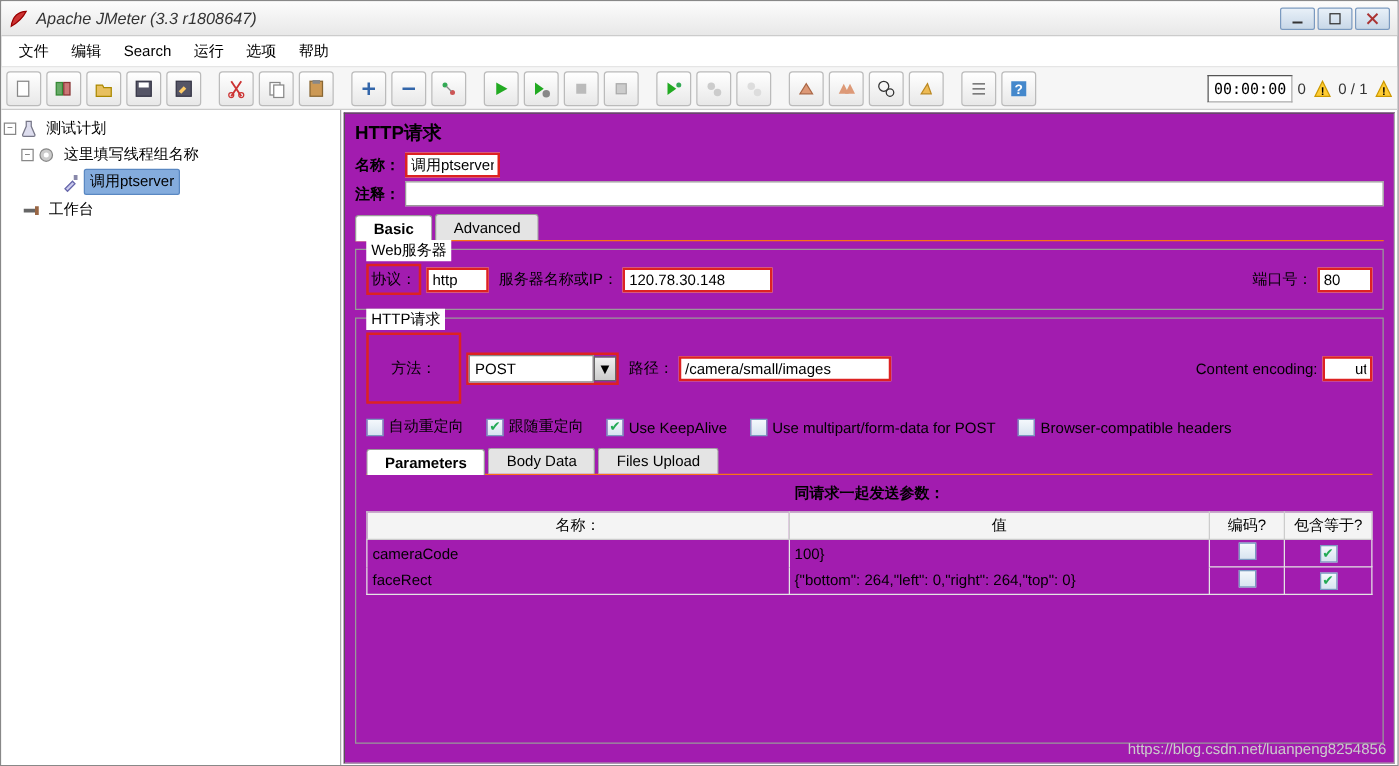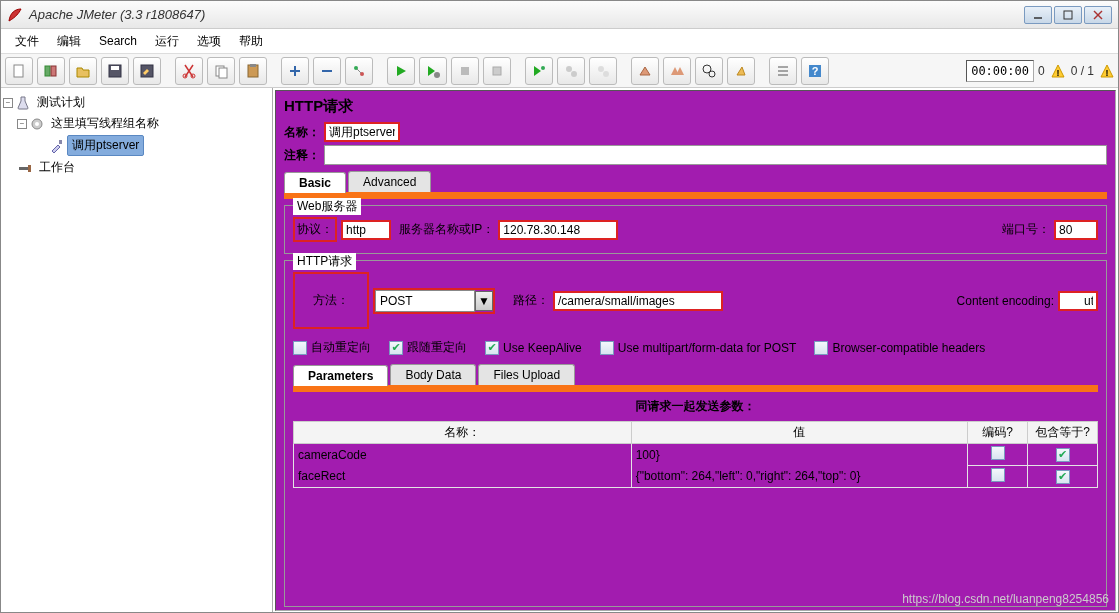--- a/index.html
+++ b/index.html
@@ -32,21 +32,21 @@
   .tree-label { padding: 1px 4px; }
   .tree-selected { background: #84acdd; border: 1px solid #5a88c2; border-radius:2px; }
   .main-pane { flex: 1; border: 1px inset #aaa; margin: 2px; padding: 6px 8px; background: #a21caf; overflow:auto; position:relative;}
   .panel-title { font-size: 15px; font-weight: bold; margin-bottom: 6px; }
   .field-row { display: flex; align-items: center; margin: 3px 0; gap: 4px;}
   .lbl { white-space: nowrap; }
   .lbl-bold{font-weight:bold;}
   .txt-input { height: 20px; border: 1px solid #999; background: #fff; padding: 0 3px; font-size: 12px; }
   .red-box { border: 2px solid #d22; }
   .tabset { margin-top: 6px; }
-  .tab-row { display: flex; border-bottom: 7px solid #f97316; }
+  .tab-row { display: flex; border-bottom: 1px solid #f97316; }
   .tab { padding: 3px 14px; border: 1px solid #999; border-bottom: none; background: #e4e4e4; margin-right: 2px; border-radius: 3px 3px 0 0; cursor: pointer; }
   .tab.active { background: #fff; font-weight: bold; position:relative; top:1px;}
   .group { border: 1px solid #999; margin-top: 6px; padding: 8px; position: relative; }
   .group-title { position: absolute; top: -8px; left: 8px; background: #fff; padding: 0 4px; font-size: 12px; }
   .cb-row { display: flex; align-items: center; gap: 18px; margin-top: 10px; font-size: 12px;}
   .cb-row label { display:flex; align-items:center; gap:4px; }
   .cb { width:14px; height:14px; border:1px solid #7a9ac0; background:linear-gradient(#f4f8fc,#d8e4f0); display:inline-flex;align-items:center;justify-content:center;font-size:11px;color:#2a5;}
   .pt-title { text-align:center; font-weight:bold; margin: 6px 0; }
   .param-table { width: 100%; border-collapse: collapse; font-size:12px;}
   .param-table th { border: 1px solid #ccc; background:#f4f4f4; font-weight:normal; padding:2px 4px;}
@@ -326,21 +326,21 @@
         <div class="group">
           <span class="group-title">HTTP请求</span>
           <div class="field-row">
             <span class="lbl red-box" style="padding:18px">方法：</span>
             <div class="red-box" style="display:flex;align-items:center;padding:0;">
               <div class="sel">
                 <span>POST</span>
               </div>
               <div class="sel-btn">▼</div>
             </div>
-            <span class="lbl" style="margin-left:14px">路径：</span>
+            <span class="lbl" style="margin-left:4px">路径：</span>
             <input class="txt-input red-box" style="width: 170px;" value="/camera/small/images">
             <div style="flex:1"></div>
             <span class="lbl">Content encoding:</span>
             <input class="txt-input red-box" style="width: 40px; padding-left: 24px;" value="utf-8">
           </div>
 
           <div class="cb-row">
             <label>
                 <span class="cb"></span>
                 <span>自动重定向</span>

